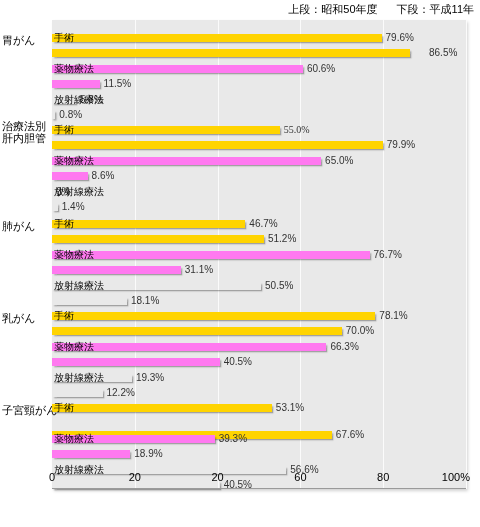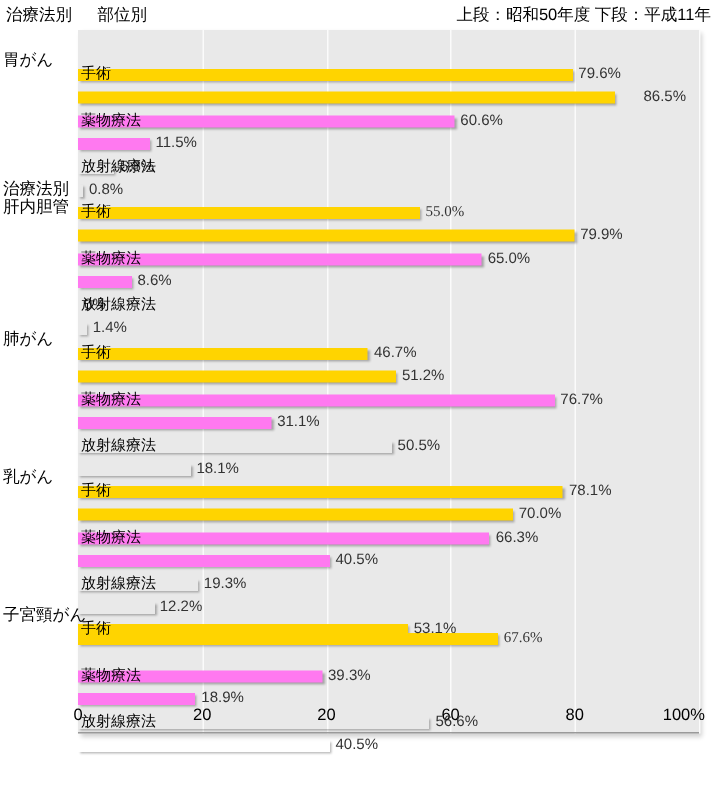--- a/index.html
+++ b/index.html
@@ -9,34 +9,34 @@
     font-family:"Liberation Sans","DejaVu Sans",sans-serif;
     font-size:11px;color:#000;
     overflow:hidden;
   }
   .page{position:relative;width:480px;height:527px;}
 
   
   .hdr-left{position:absolute;left:4px;top:2px;font-size:11px;white-space:nowrap;}
   .hdr-left span{margin-right:14px;}
   .hdr-right{position:absolute;right:6px;top:2px;font-size:11px;white-space:nowrap;}
-  .hdr-right span{margin-left:0;}
+  .hdr-right span{margin-left:16px;}
 
   
   .plot{
     position:absolute;left:52px;top:20px;
     width:414px;height:469px;
     background:#e9e9e9;
     box-shadow:2px 2px 3px rgba(0,0,0,0.18);
   }
   .grid{position:absolute;top:0;bottom:0;width:1px;background:#fbfbfb;}
   .axis-line{position:absolute;left:0;right:0;bottom:0;height:1px;background:#9a9a9a;}
 
   
-  .rows{position:absolute;left:0;top:0;right:0;bottom:0;margin-top:12px;}
+  .rows{position:absolute;left:0;top:0;right:0;bottom:0;}
   .group{position:absolute;left:0;right:0;}
   .barrow{position:relative;height:8px;margin-bottom:0;}
   .bar{
     position:absolute;left:0;top:0;height:8px;
     box-shadow:1.5px 1.5px 1.5px rgba(0,0,0,0.30);
   }
   .c-surgery{background:#ffd400;}
   .c-drug{background:#ff79f0;}
   .blabel{
     position:absolute;top:-2px;left:2px;
@@ -62,24 +62,20 @@
     position:absolute;top:0;font-size:11px;color:#000;
     transform:translateX(-50%);white-space:nowrap;
   }
   .tick.last{transform:translateX(-86%);}
 </style>
 </head>
 <body>
 
 <div class="page">
 
-  <div class="hdr-left">
-    <span>治療法別</span>
-    <span>部位別</span>
-  </div>
 
   <div class="hdr-right">
     <span>上段：昭和50年度</span>
     <span>下段：平成11年</span>
   </div>
 
   <div class="plot" id="plot">
     <div id="gridlines">
         <div class="grid" style="left: 82.8px;"></div>
         <div class="grid" style="left: 165.6px;"></div>
@@ -203,21 +199,21 @@
             <div class="bar c-radiation" style="width: 50.508px;"></div>
             <div class="vlabel" style="left: 54.508px;">12.2%</div>
           </div>
         </div>
         <div class="group" style="top: 384px;">
           <div class="barrow" style="position: absolute; left: 0px; right: 0px; top: 0px;">
             <div class="bar c-surgery" style="width: 219.834px;"></div>
             <div class="blabel">手術</div>
             <div class="vlabel" style="left: 223.834px;">53.1%</div>
           </div>
-          <div class="barrow" style="position: absolute; left: 0px; right: 0px; top: 6px; font-family: Liberation Serif, serif;">
+          <div class="barrow" style="position: absolute; left: 0px; right: 0px; top: 27px;">
             <div class="bar c-surgery" style="width: 279.864px;"></div>
             <div class="vlabel" style="left: 283.864px;">67.6%</div>
           </div>
           <div class="barrow" style="position: absolute; left: 0px; right: 0px; top: 31px;">
             <div class="bar c-drug" style="width: 162.702px;"></div>
             <div class="blabel">薬物療法</div>
             <div class="vlabel" style="left: 166.702px;">39.3%</div>
           </div>
           <div class="barrow" style="position: absolute; left: 0px; right: 0px; top: 46px;">
             <div class="bar c-drug" style="width: 78.246px;"></div>

